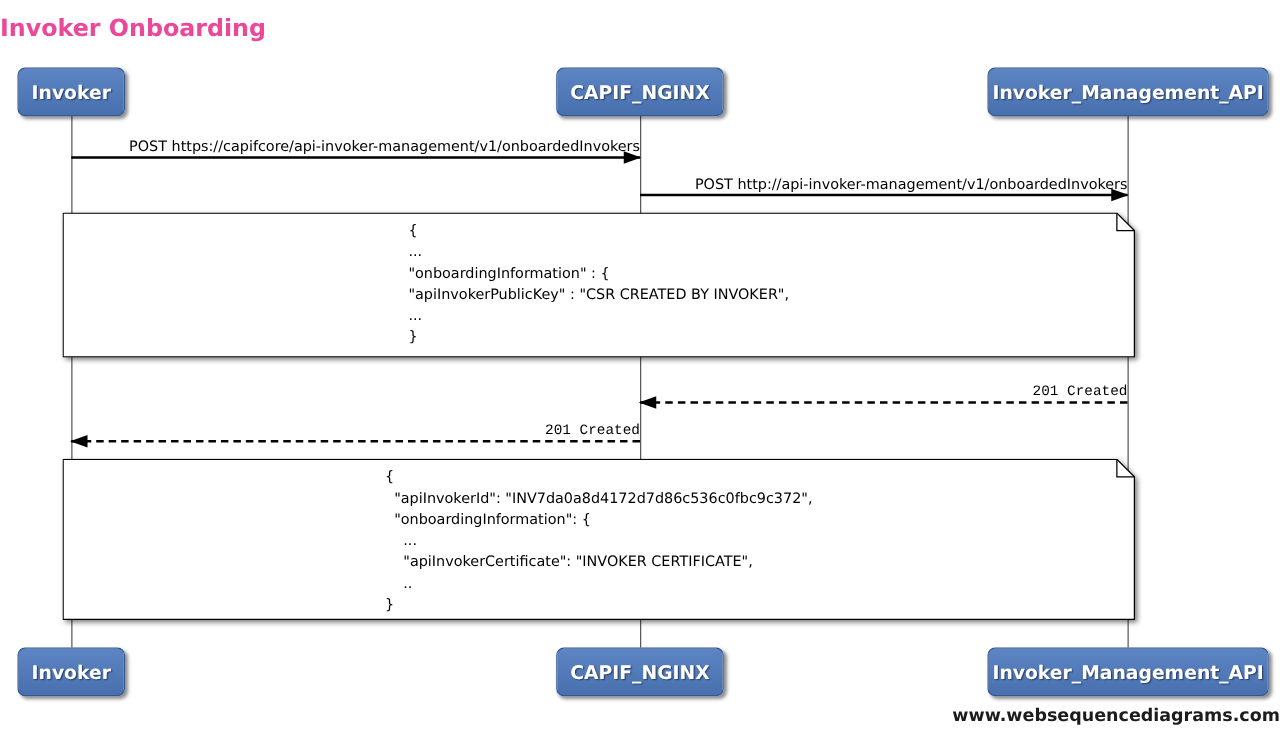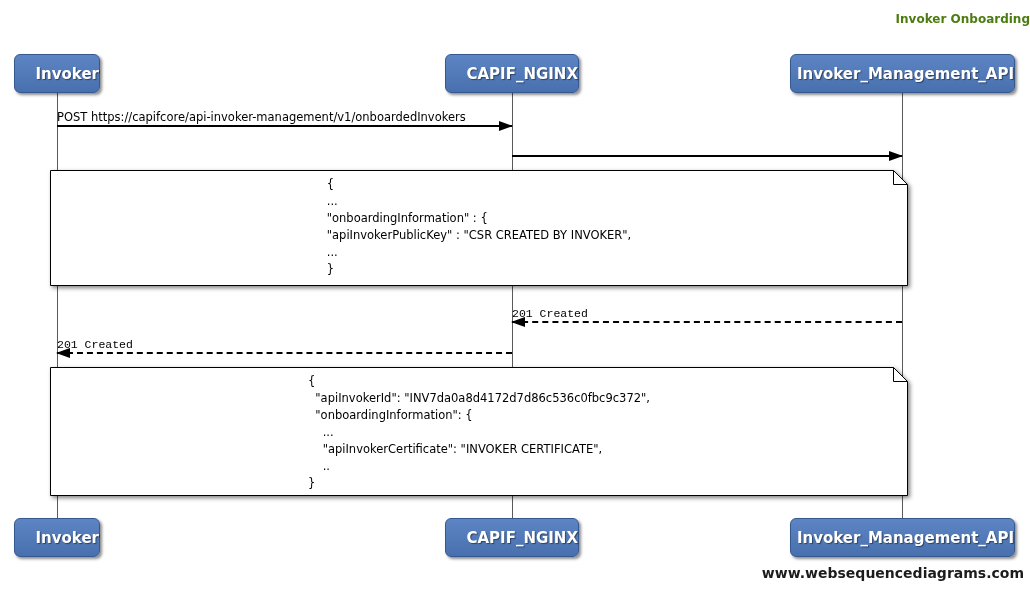--- a/index.html
+++ b/index.html
@@ -6,46 +6,46 @@
   html,body { background:#fff; }
   body { font-family:"DejaVu Sans","Liberation Sans",sans-serif; }
 
   .diagram {
     position:relative; width:1030px; height:593px; background:#ffffff;
     overflow:hidden;
   }
 
   .title {
     position:absolute; top:12px; left:0; width:100%;
-    text-align:right; font-size:12px; font-weight:bold; color:#4d7c0f;
+    text-align:left; font-size:19px; font-weight:bold; color:#ec4899;
   }
 
   .lifeline {
     position:absolute; top:92px; height:426px; width:1px;
     background:#5a5a5a; z-index:1;
   }
 
   .actor {
     position:absolute; height:39px; z-index:6;
     background:linear-gradient(#5d85c4,#486fae);
     border:1px solid #34588f; border-radius:6px;
     box-shadow:2px 2px 3px rgba(0,0,0,0.45);
     color:#fff; font-weight:bold; font-size:15px;
     text-shadow:1px 1px 1px rgba(0,0,0,0.45);
-    display:flex; align-items:center; justify-content:flex-end;
+    display:flex; align-items:center; justify-content:center;
   }
 
   .msg {
     position:absolute; height:18px; z-index:4;
     border-bottom:2px solid #000;
   }
   .msg.dashed { border-bottom-style:dashed;font-family:Liberation Mono, monospace; }
   .msg .lbl {
     position:absolute; left:0; right:0; bottom:1px;
-    text-align:left; font-size:11.5px; color:#000; white-space:nowrap;
+    text-align:right; font-size:11.5px; color:#000; white-space:nowrap;
   }
   .head {
     position:absolute; bottom:-6px; width:0; height:0; border:5px solid transparent;
   }
   .head.right { right:-1px; border-left:14px solid #000; border-right:0; }
   .head.left  { left:-1px;  border-right:14px solid #000; border-left:0; }
 
   .note { position:absolute; z-index:3; }
   .note svg { display:block; filter:drop-shadow(2px 2px 2px rgba(0,0,0,0.5)); }
   .note-text {
@@ -70,20 +70,21 @@
   <div class="lifeline" style="left:57px;"></div>
   <div class="lifeline" style="left:512px;"></div>
   <div class="lifeline" style="left:902px;"></div>
 
   <div class="msg" style="top:109px; left:57px; width:455px;">
     <span class="lbl">POST https://capifcore/api-invoker-management/v1/onboardedInvokers</span>
     <span class="head right"></span>
   </div>
 
   <div class="msg" style="top:139px; left:512px; width:390px;">
+    <span class="lbl">POST http://api-invoker-management/v1/onboardedInvokers</span>
     <span class="head right"></span>
   </div>
 
   <div class="note" style="top:170px; left:50px; width:858px; height:116px;">
     <svg width="858" height="116">
       <path d="M0.5,0.5 L843.5,0.5 L857.5,14.5 L857.5,115.5 L0.5,115.5 Z" fill="#ffffff" stroke="#000000"></path>
       <path d="M843.5,0.5 L843.5,14.5 L857.5,14.5" fill="none" stroke="#000000"></path>
     </svg>
     <div class="note-text"><div>{
 ...

